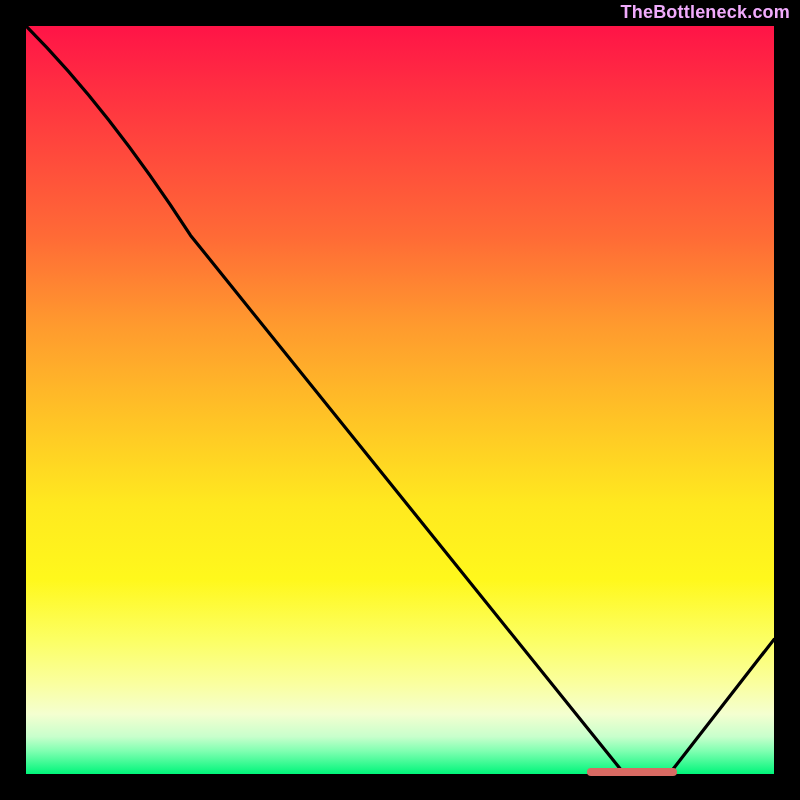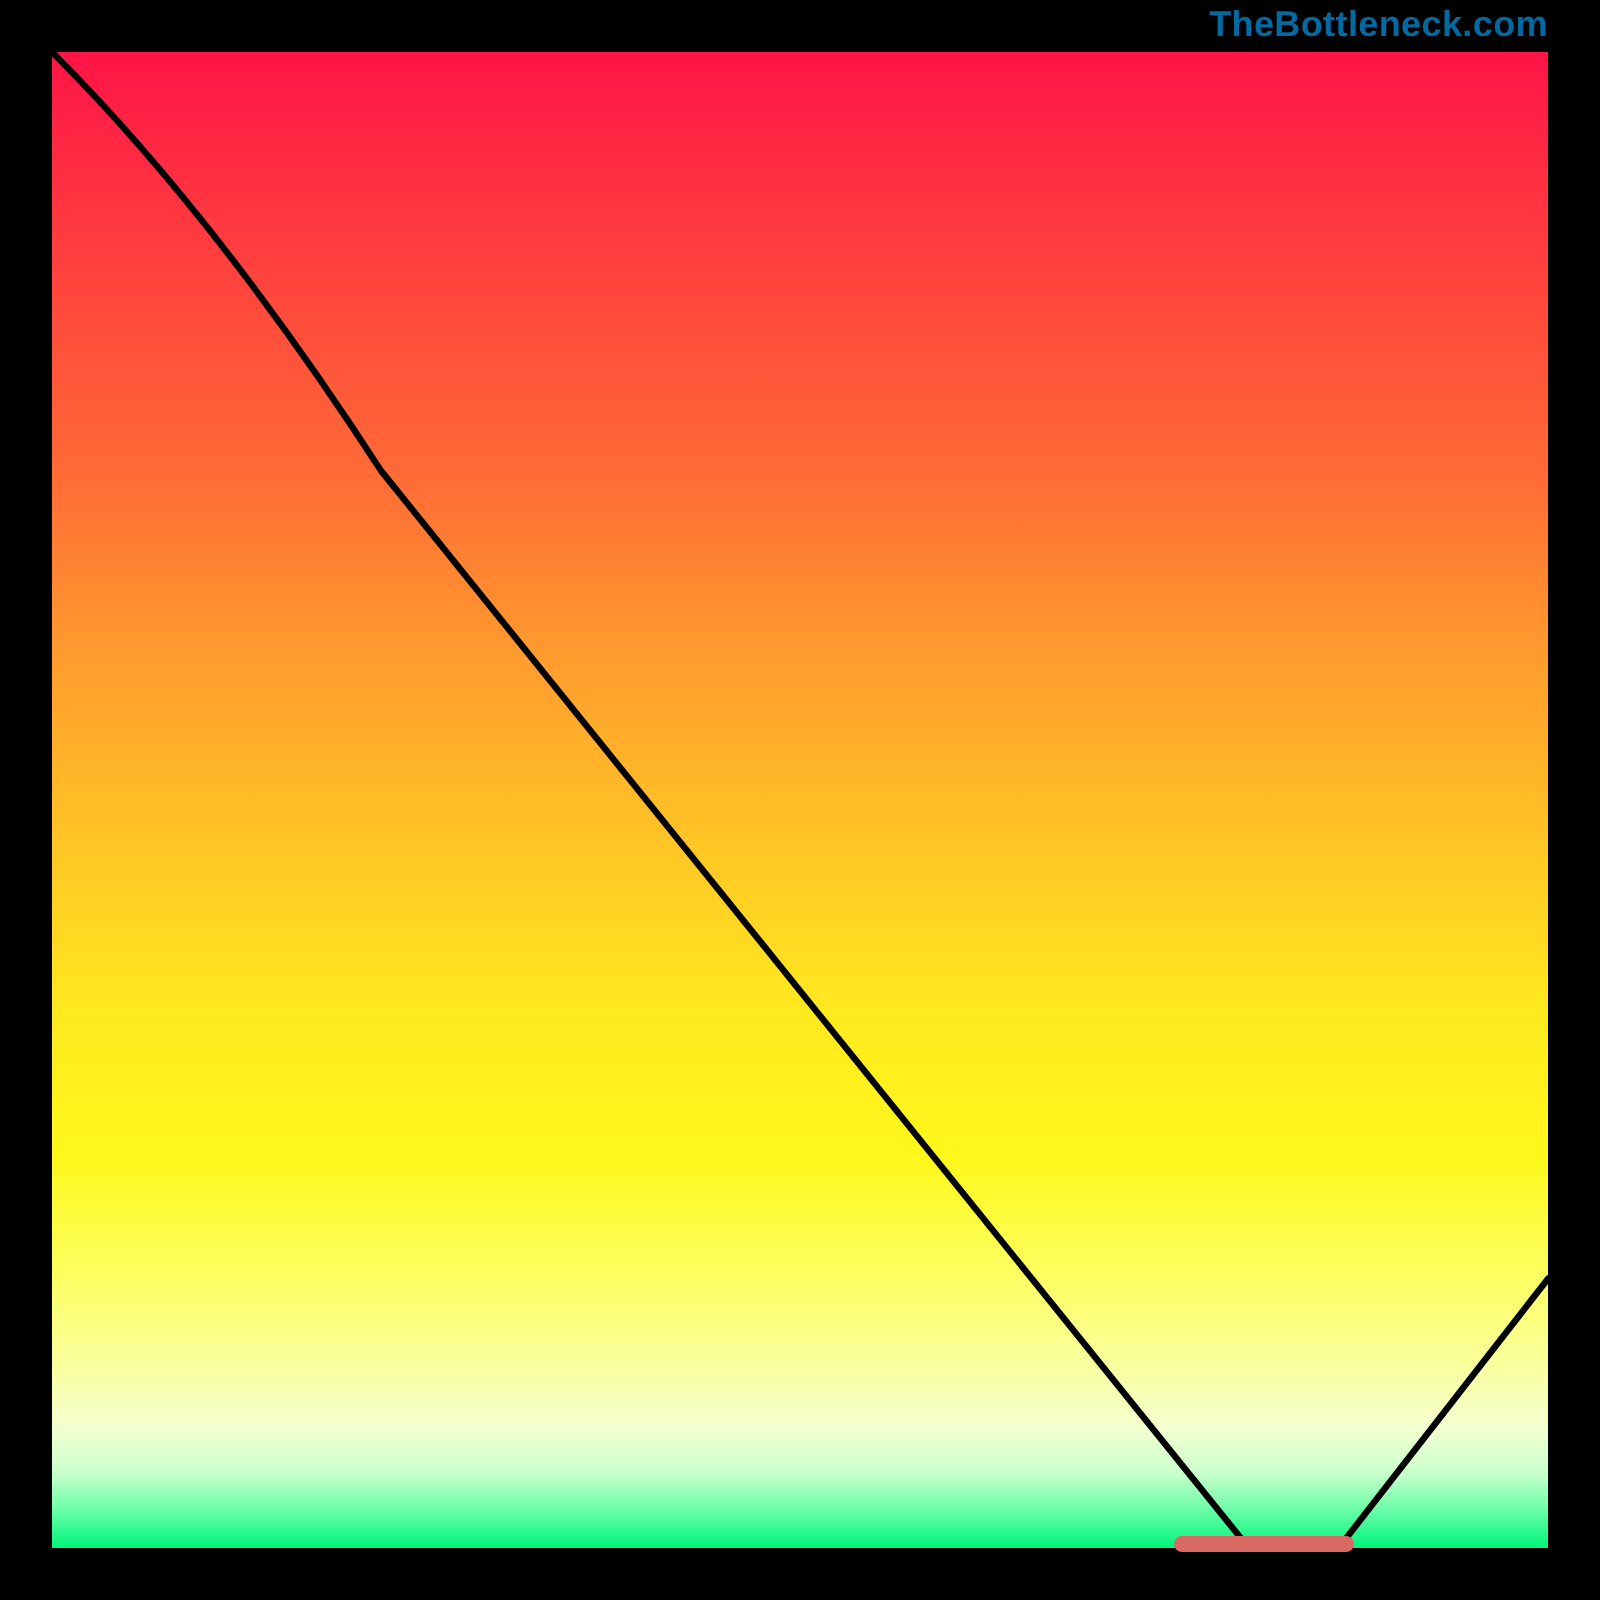--- a/index.html
+++ b/index.html
@@ -14,22 +14,22 @@
   .frame {
     position: absolute;
     left: 0;
     top: 0;
     width: 800px;
     height: 800px;
   }
   .attribution {
     position: absolute;
     top: 2px;
-    right: 26px;
-    color: #0369a1;
+    right: 10px;
+    color: #f0abfc;
     font-size: 18px;
     font-weight: bold;
     letter-spacing: 0.2px;
   }
   .plot {
     position: absolute;
     left: 26px;
     top: 26px;
     width: 748px;
     height: 748px;

